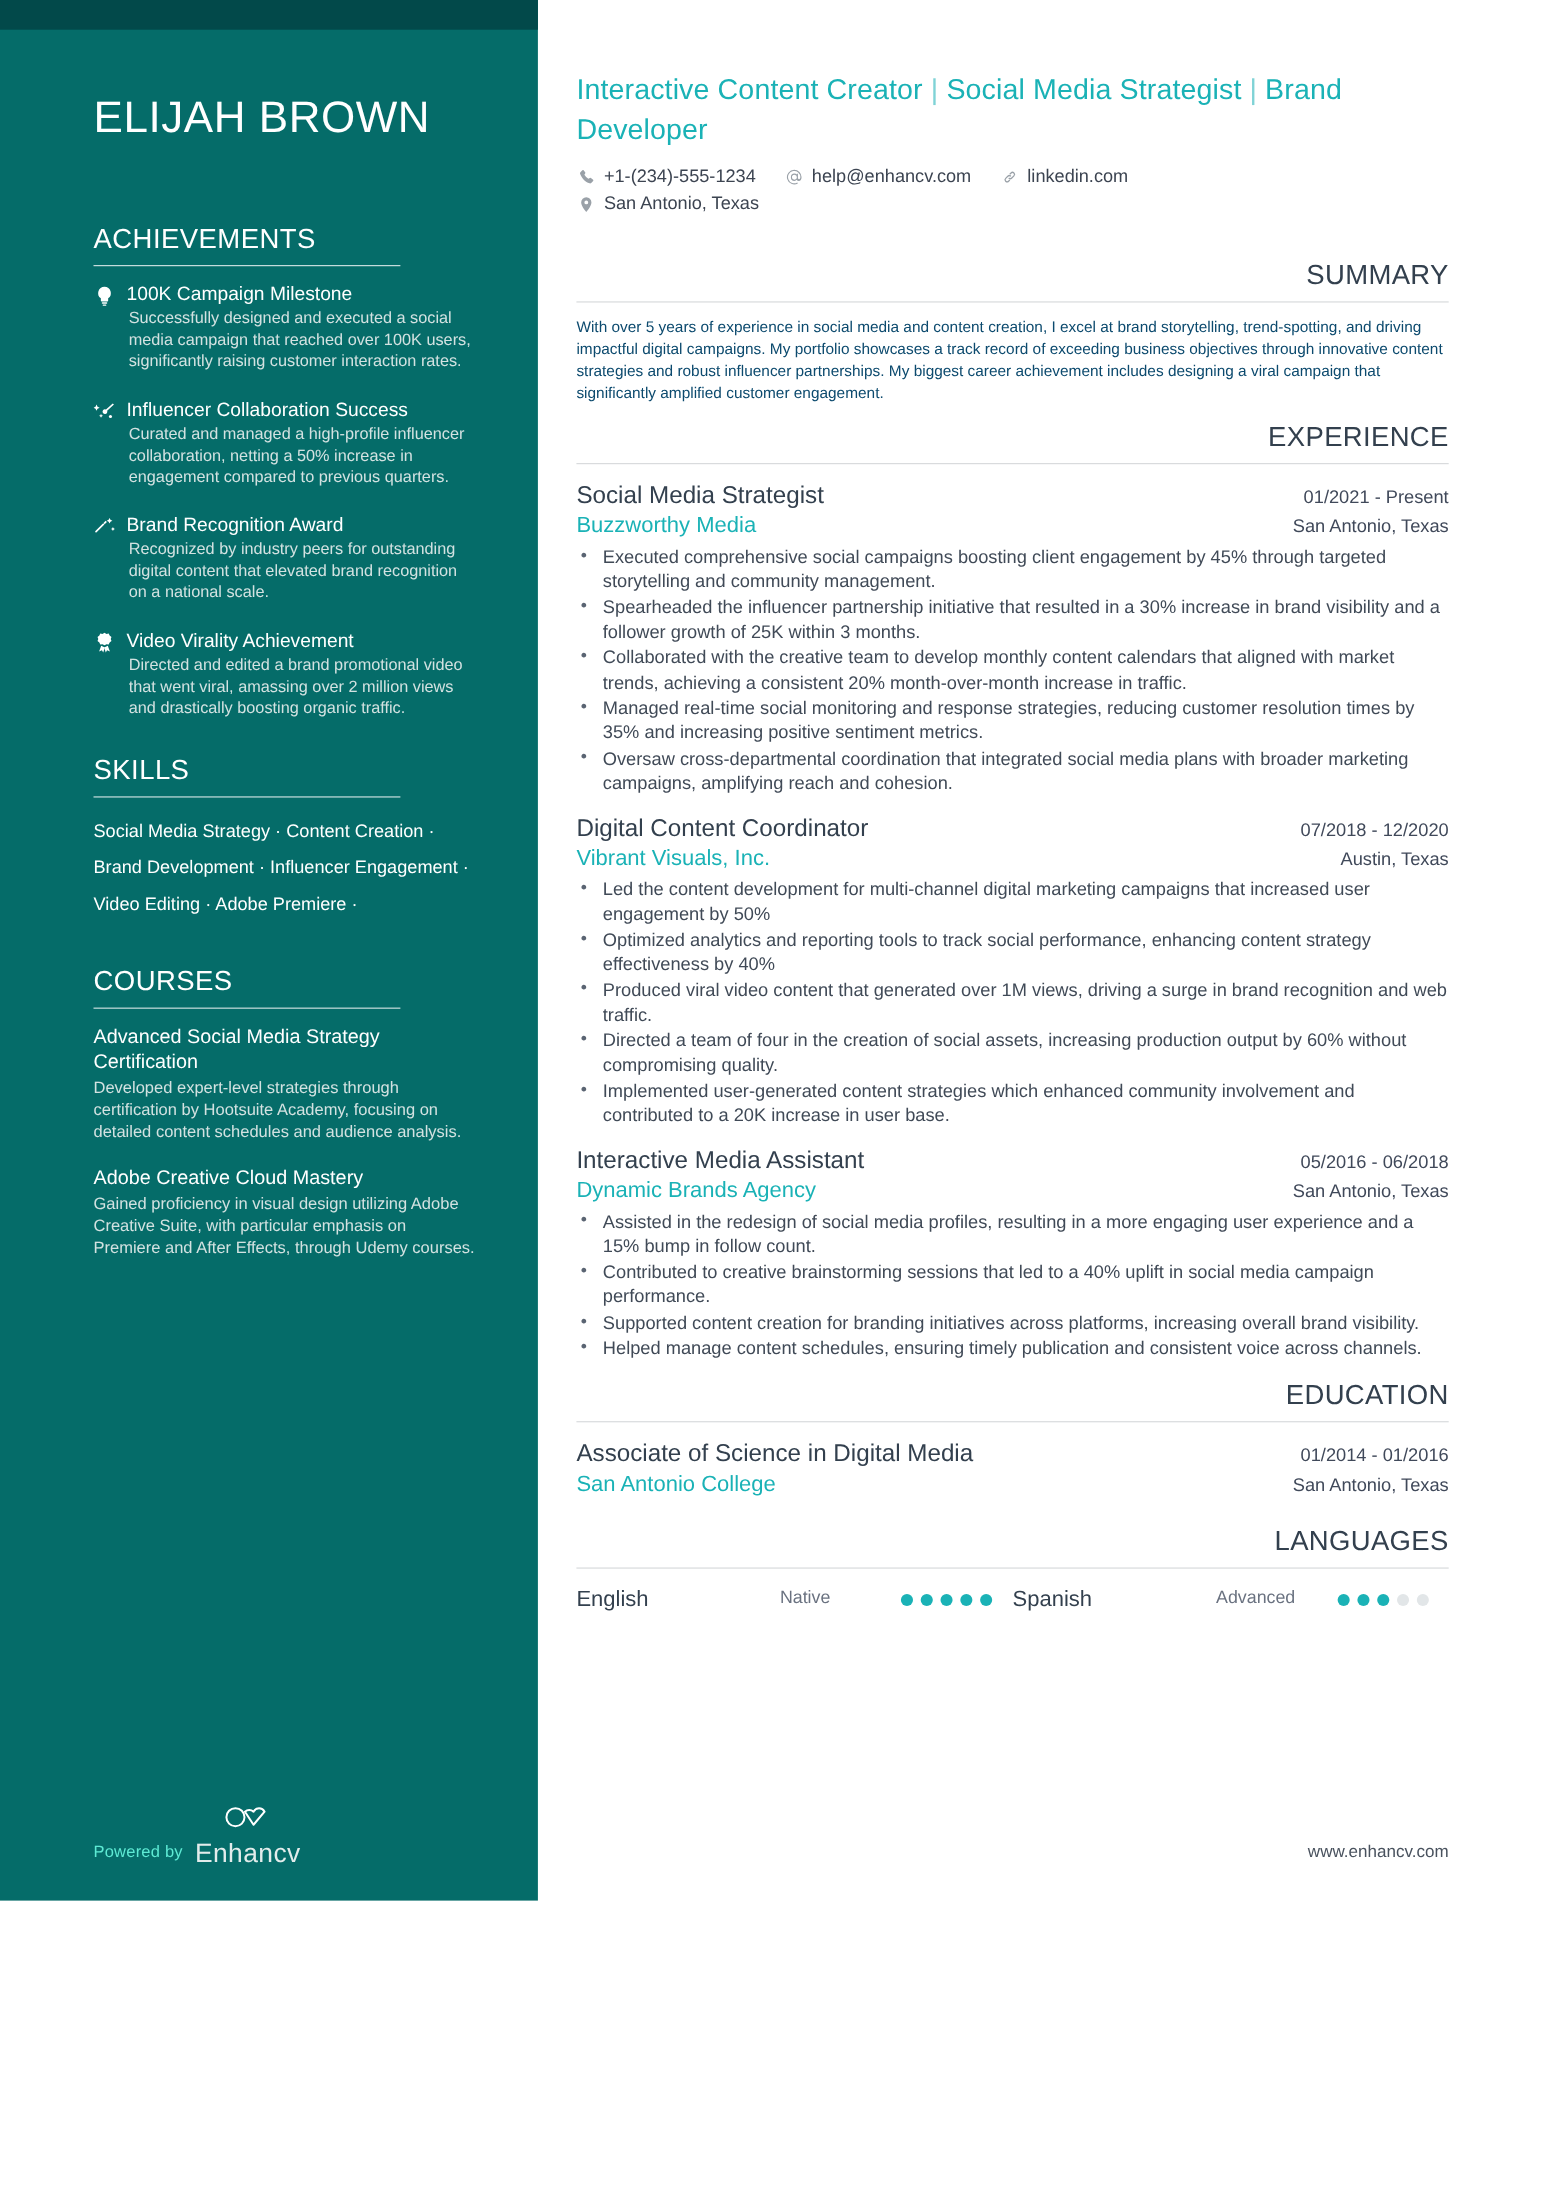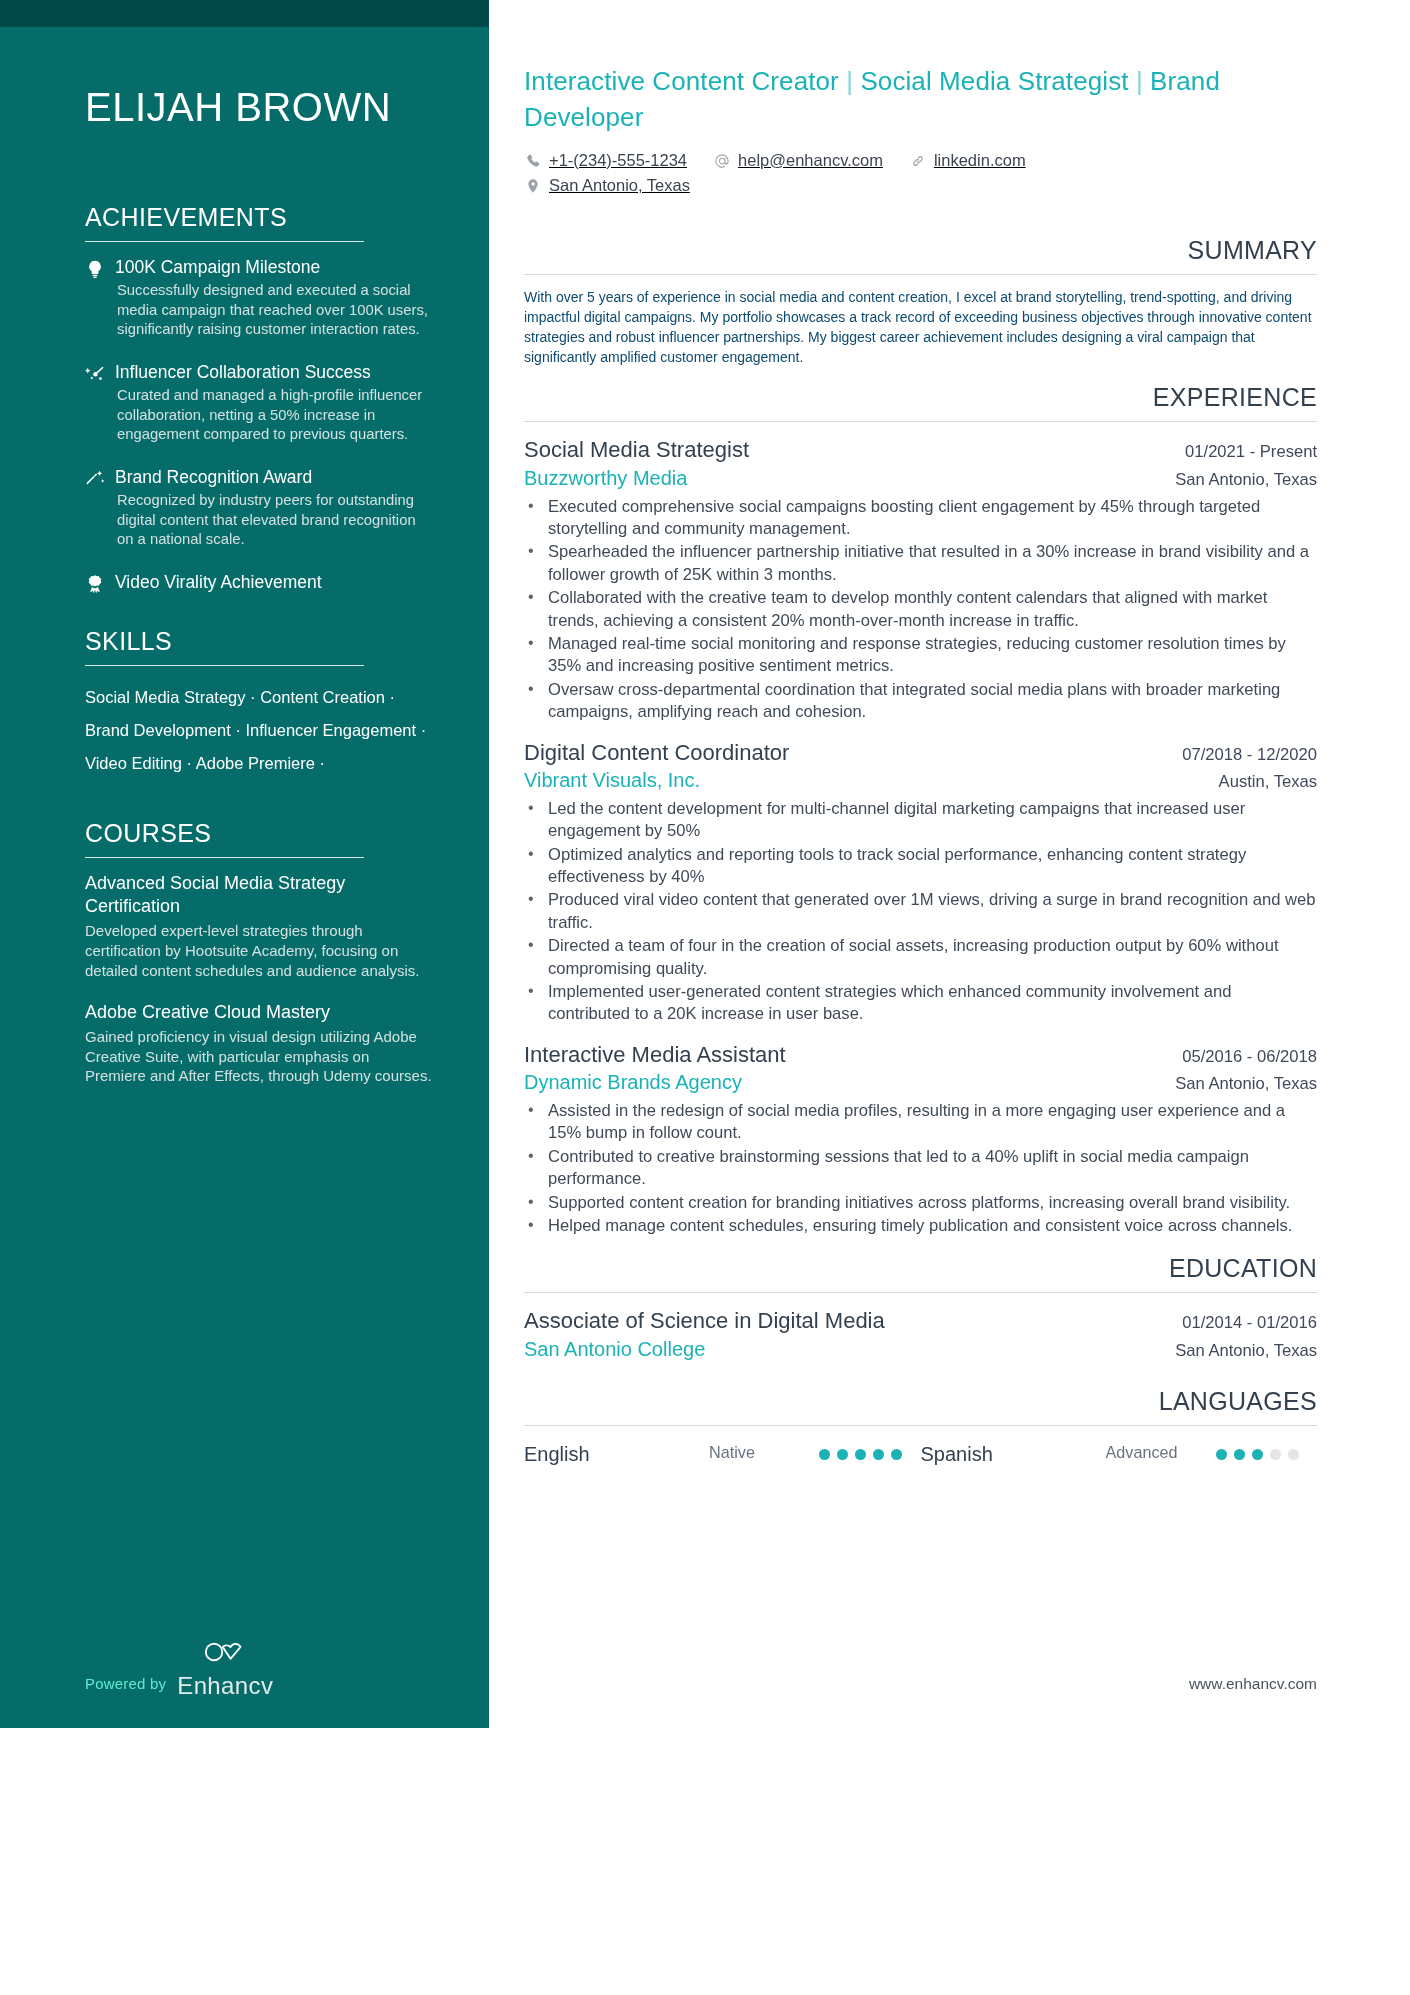--- a/index.html
+++ b/index.html
@@ -142,21 +142,21 @@
   .headline {
     color: #1ab2b6;
     font-size: 26px;
     font-weight: 400;
     line-height: 1.38;
     letter-spacing: 0.1px;
     margin-bottom: 12px;
   }
   .headline .bar { color: #7fd3d6; }
 
-  .contact-rows { margin-bottom: 36px; text-decoration: underline; }
+  .contact-rows { margin-bottom: 36px; }
   .contact-row {
     display: flex;
     align-items: center;
     flex-wrap: wrap;
     gap: 0px;
     line-height: 1.55;
   }
   .contact-item {
     display: inline-flex;
     align-items: center;
@@ -340,20 +340,21 @@
         <div class="ach-item">
           <div class="ach-icon">
             <svg viewBox="0 0 24 24" aria-hidden="true">
                 <path d="M12 1.6l2.2 1.1 2.4-.3 1 2.2 2 1.4-.8 2.3.8 2.3-2 1.4-1 2.2-2.4-.3L12 15l-2.2-1.1-2.4.3-1-2.2-2-1.4.8-2.3L4.4 6l2-1.4 1-2.2 2.4.3z"></path>
                 <path d="M8.4 15.6 6.1 22l3.1-1.5L10.6 23l1.8-5.4z"></path>
                 <path d="M15.6 15.6 17.9 22l-3.1-1.5L13.4 23l-1.8-5.4z"></path>
               </svg>
           </div>
           <div class="ach-body">
             <div class="ach-title">Video Virality Achievement</div>
+            <div class="ach-desc">Directed and edited a brand promotional video that went viral, amassing over 2 million views and drastically boosting organic traffic.</div>
           </div>
         </div>
       </section>
 
       <section class="side-section" style="margin-top:30px;">
         <div class="side-section-title">SKILLS</div>
         <div class="side-rule"></div>
         <div class="skill-list" id="skills-list">
             <div class="skill-line"><span>Social Media Strategy</span><span class="skill-sep"> · </span><span>Content Creation</span><span class="skill-sep"> · </span><span>Brand Development</span><span class="skill-sep"> · </span><span>Influencer Engagement</span><span class="skill-sep"> · </span><span>Video Editing</span><span class="skill-sep"> · </span><span>Adobe Premiere</span><span class="skill-sep"> · </span></div>
           </div>

